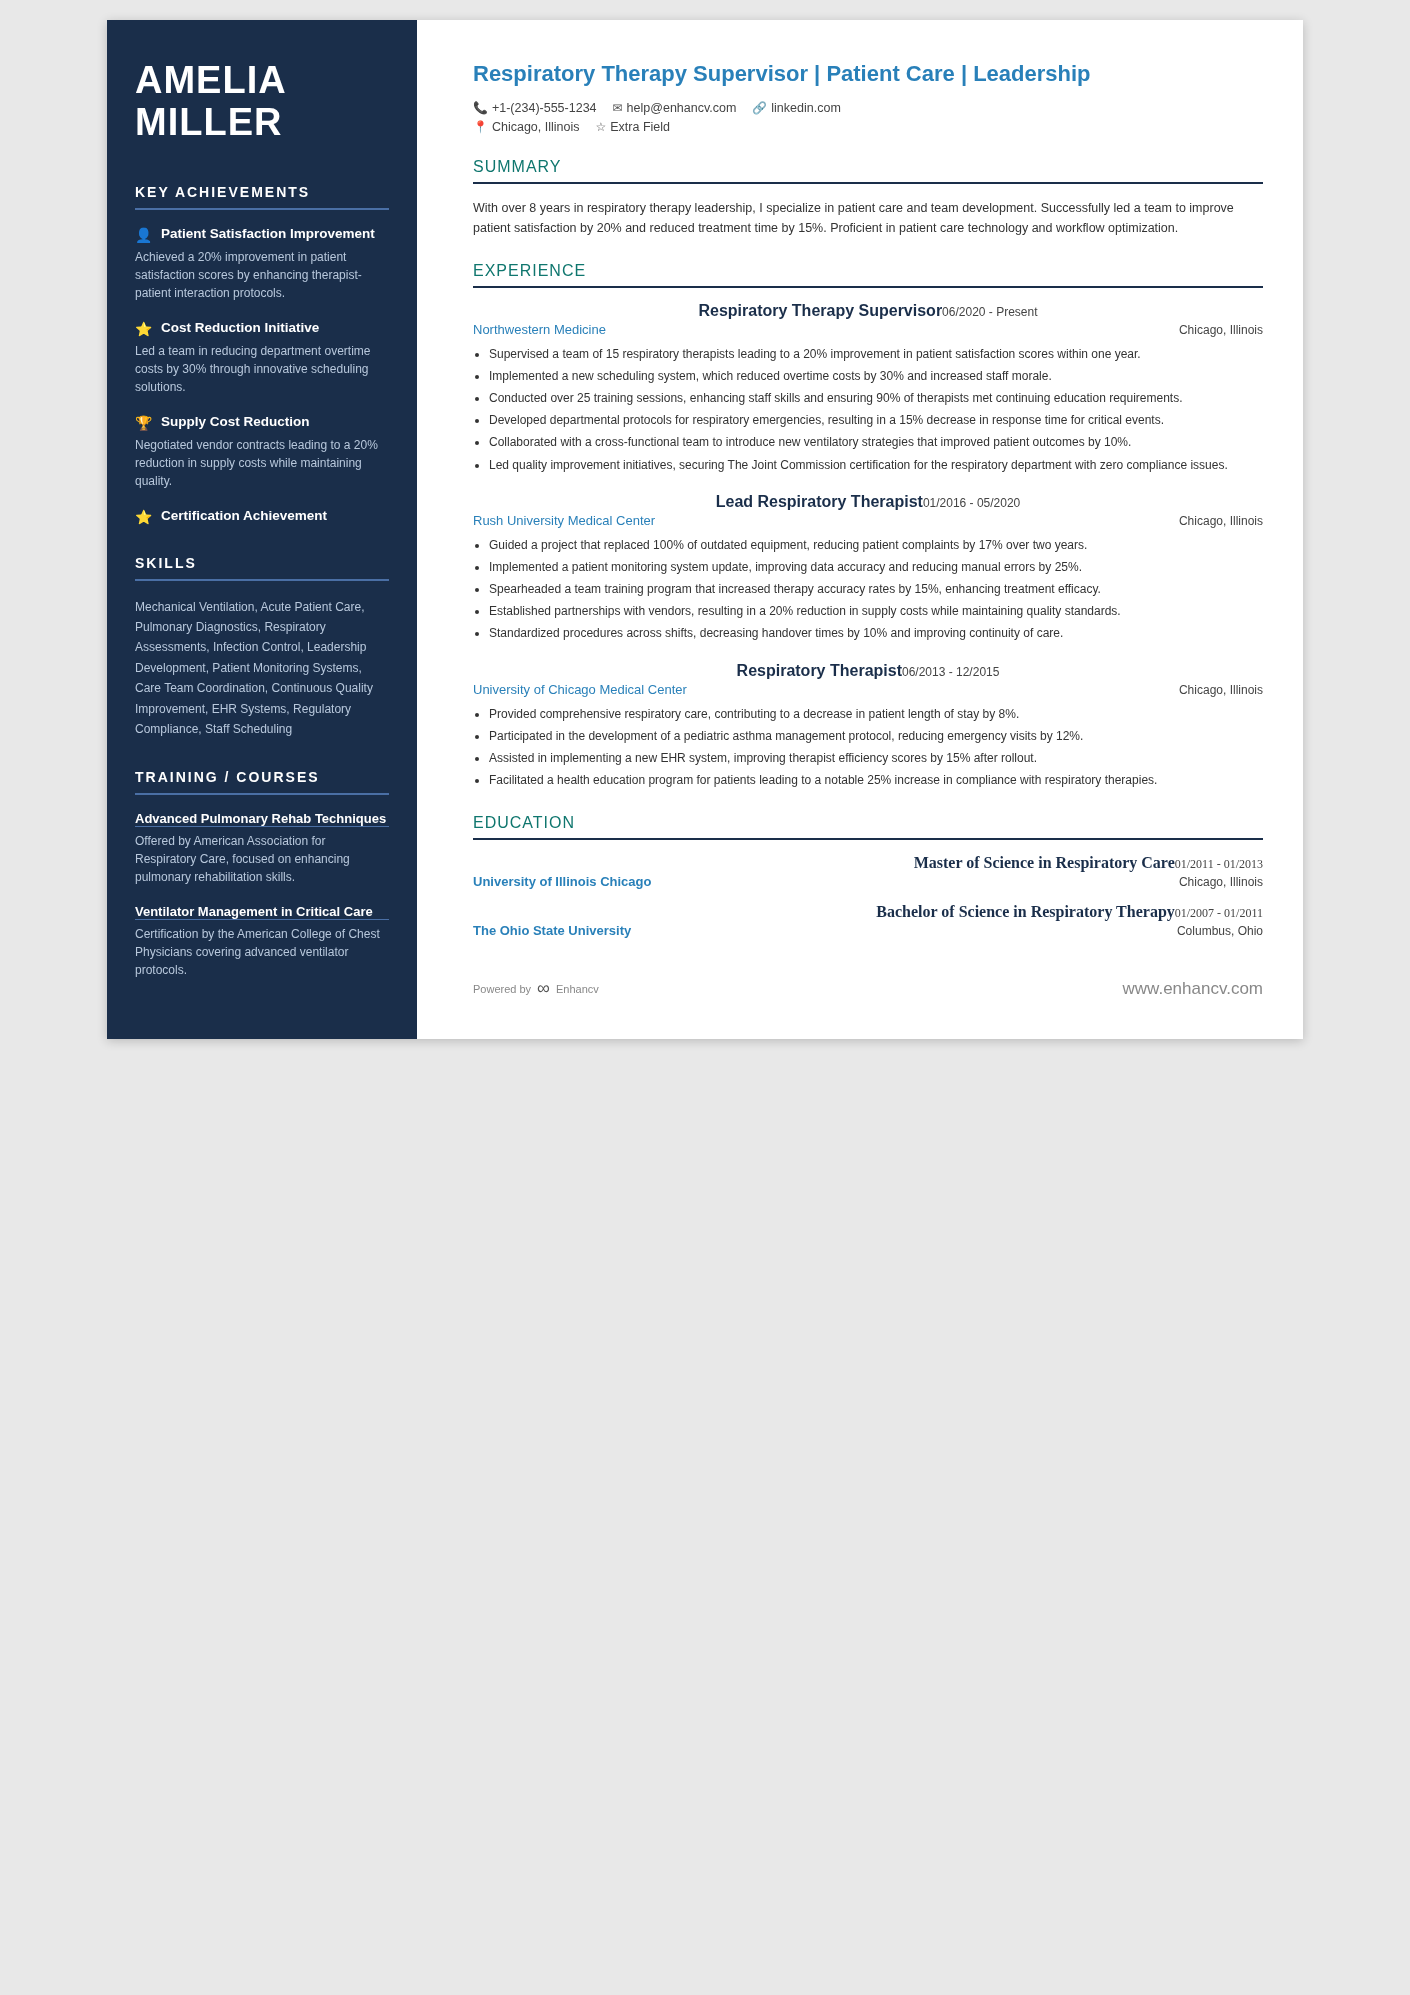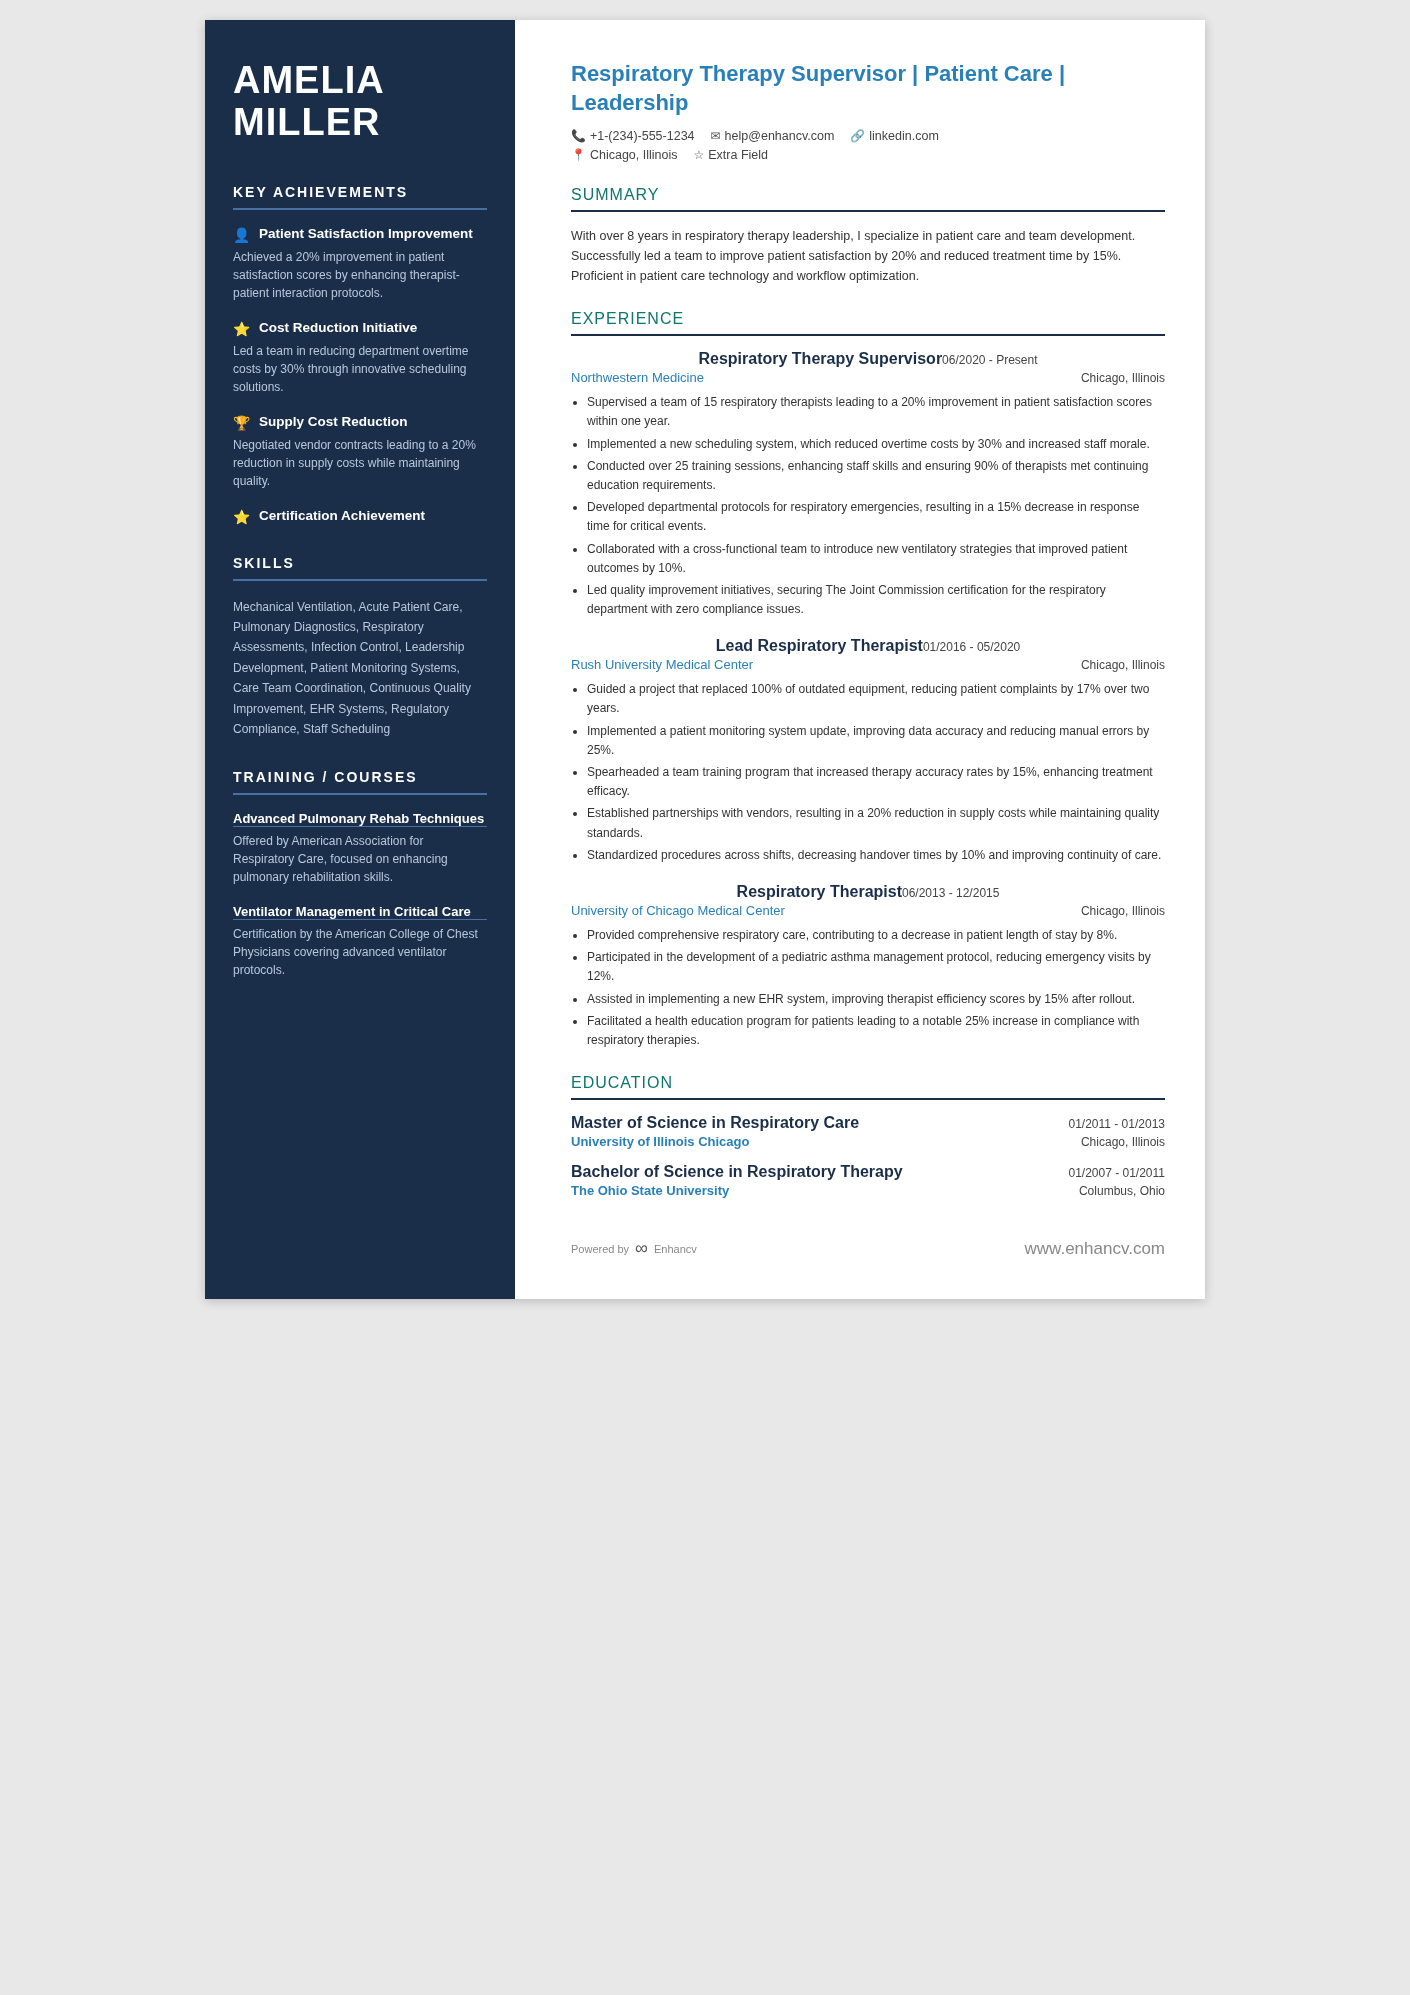--- a/index.html
+++ b/index.html
@@ -5,21 +5,21 @@
     * { margin: 0; padding: 0; box-sizing: border-box; }
     body {
       font-family: Arial, sans-serif;
       background: #e8e8e8;
       display: flex;
       justify-content: center;
       align-items: flex-start;
       padding: 20px;
     }
     .resume {
-      width: 1000px;
+      width: 1196px;
       background: white;
       display: flex;
       box-shadow: 0 2px 10px rgba(0,0,0,0.2);
     }
     
     .sidebar {
       width: 310px;
       min-width: 310px;
       background: #1a2e4a;
       color: white;
@@ -174,23 +174,24 @@
       margin-bottom: 18px;
     }
     .exp-bullets li {
       font-size: 12px;
       color: #333;
       line-height: 1.6;
       margin-bottom: 3px;
     }
     .edu-row {
       display: flex;
-      justify-content: space-between;
+      justify-content: flex-end;
       align-items: baseline;
       margin-bottom: 2px;
+      font-family: Liberation Serif, serif;
     }
     .edu-degree {
       font-size: 16px;
       font-weight: 700;
       color: #1a2e4a;
     }
     .edu-date {
       font-size: 12px;
       color: #444;
     }

